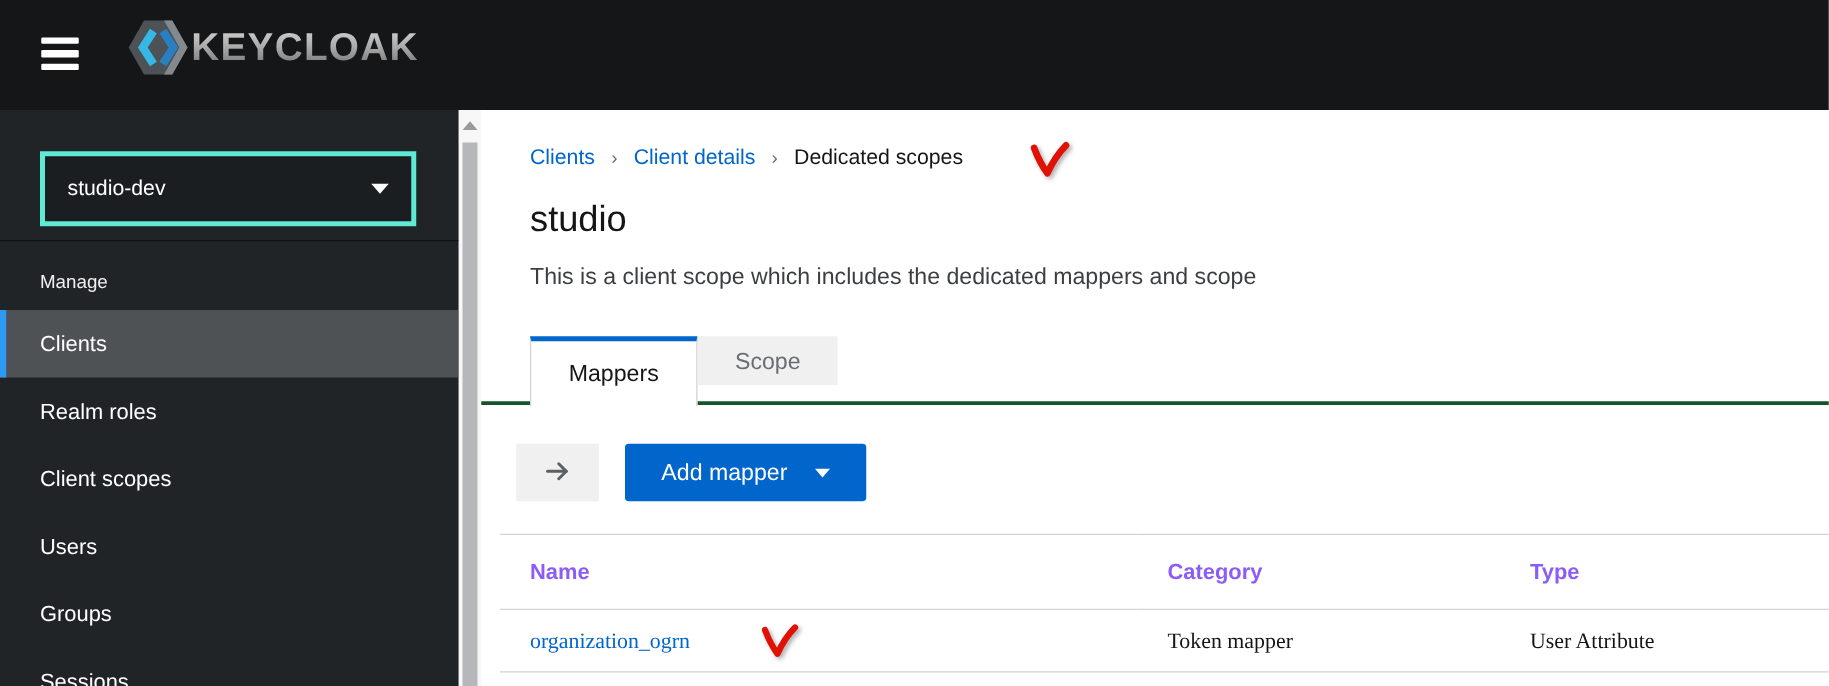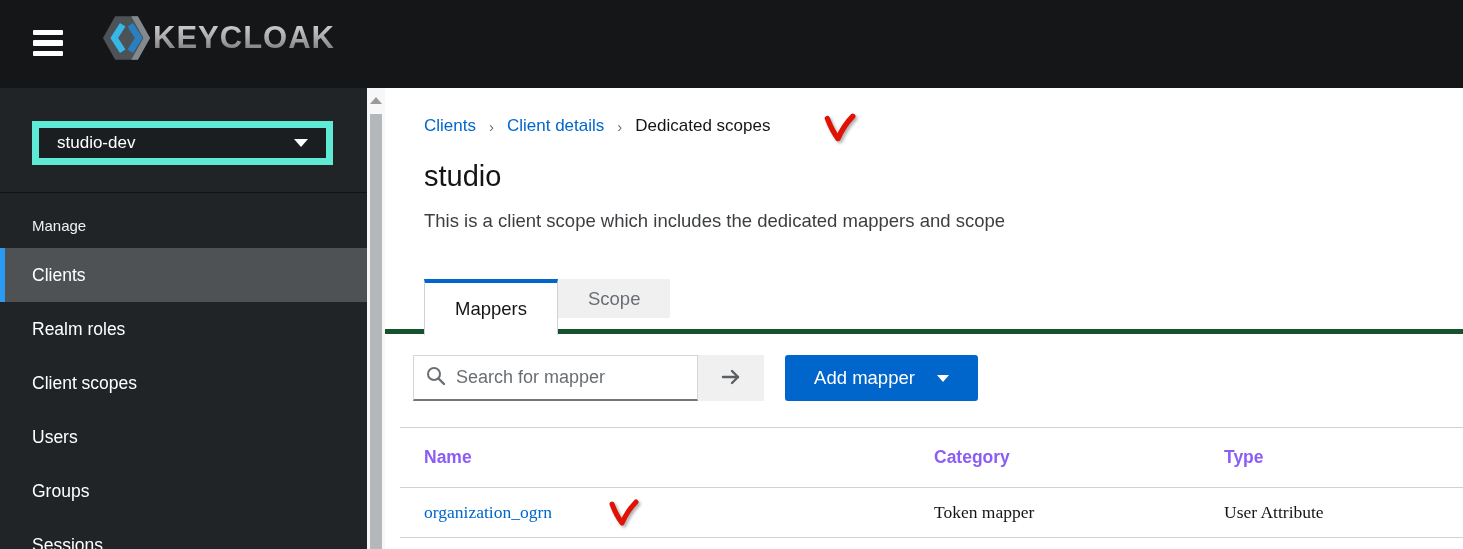--- a/index.html
+++ b/index.html
@@ -16,22 +16,22 @@
   .hamburger span { display:block; width:30px; height:5.5px; background:#fff; border-radius:1px; }
   .brand { position:absolute; left:102px; top:13px; display:flex; align-items:center; height:50px; }
   .brand svg { display:block; }
   .brand-text { font-size:31px; font-weight:700; letter-spacing:1px; margin-left:2px;
                 background:linear-gradient(180deg,#d9d9d9 0%,#a9a9a9 50%,#6c6c6c 100%);
                 -webkit-background-clip:text; background-clip:text; color:transparent; }
 
   
   .sidebar { position:absolute; left:0; top:88px; width:367px; height:461px;
              background:#212427; color:#fff; overflow:hidden; }
-  .realm-selector { position:absolute; left:32px; top:33px; width:301px; height:44px;
-                    background:#1b1e21; border:7px solid #5eead4; display:flex;
+  .realm-selector { position:absolute; left:32px; top:33px; width:301px; height:60px;
+                    background:#1b1e21; border:4px solid #5eead4; display:flex;
                     align-items:center; padding:0 18px; cursor:pointer; }
   .realm-selector .realm-name { font-size:17px; color:#fff; flex:1; }
   .caret-down { width:0; height:0; border-left:7px solid transparent;
                 border-right:7px solid transparent; border-top:8px solid #fff; }
   .nav-section { position:absolute; left:0; top:104px; width:100%;
                  border-top:1px solid #101214; }
   .nav-section-title { padding:24px 0 14px 32px; font-size:15px; font-weight:500; color:#f0f0f0; }
   .nav-list { list-style:none; }
   .nav-item { height:54px; line-height:54px; padding-left:32px; font-size:17.5px;
               color:#fff; cursor:pointer; }
@@ -53,22 +53,22 @@
   .breadcrumb { position:absolute; left:39px; top:28px; display:flex; align-items:center;
                 gap:13px; font-size:17px; }
   .breadcrumb a { color:#0066cc; text-decoration:none; cursor:pointer; }
   .crumb-sep { color:#6a6e73; font-size:15px; }
   .crumb-current { color:#151515; }
 
   .page-title { position:absolute; left:39px; top:72px; font-size:29px; font-weight:500;
                 color:#151515; }
   .page-subtitle { position:absolute; left:39px; top:122px; font-size:18.5px; color:#3c3f42; }
 
-  .tabs { position:absolute; left:0; top:191px; width:1078px; height:55px;
-          border-bottom:5px solid #14532d; padding-left:39px; display:flex; }
+  .tabs { position:absolute; left:0; top:181px; width:1078px; height:55px;
+          border-bottom:3px solid #14532d; padding-left:39px; display:flex; }
   .tab { height:39px; display:flex; align-items:center; justify-content:center;
          padding:0 30px; font-size:18.5px; cursor:pointer; }
   .tab.active { background:#fff; color:#151515; border-top:4px solid #0066cc;
                 border-left:1px solid #d2d2d2; border-right:1px solid #d2d2d2;
                 height:56px; margin-bottom:-1px; }
   .tab.inactive { background:#f0f0f0; color:#6a6e73; }
 
   .toolbar { position:absolute; left:28px; top:267px; display:flex; align-items:center; }
   .search-box { width:285px; height:46px; background:#fff; border:1px solid #d6d6d6;
                 border-bottom:2px solid #72767b; display:flex; align-items:center;
@@ -161,29 +161,20 @@
 
     <h1 class="page-title">studio</h1>
     <p class="page-subtitle">This is a client scope which includes the dedicated mappers and scope</p>
 
     <div class="tabs">
       <div class="tab active">Mappers</div>
       <div class="tab inactive">Scope</div>
     </div>
 
     <div class="toolbar">
-      <div class="search-box">
-        <span>
-          <svg width="20" height="20" viewBox="0 0 20 20">
-            <circle cx="8" cy="8" r="6" fill="none" stroke="#6a6e73" stroke-width="2"></circle>
-            <line x1="12.5" y1="12.5" x2="18" y2="18" stroke="#6a6e73" stroke-width="2.4" stroke-linecap="round"></line>
-          </svg>
-        </span>
-        <input type="text" placeholder="Search for mapper" style="">
-      </div>
       <button class="search-go">
         <span>
           <svg width="22" height="20" viewBox="0 0 22 20">
             <line x1="3" y1="10" x2="18" y2="10" stroke="#5c6063" stroke-width="2.4" stroke-linecap="round"></line>
             <path d="M12 4 L18 10 L12 16" fill="none" stroke="#5c6063" stroke-width="2.4" stroke-linecap="round" stroke-linejoin="round"></path>
           </svg>
         </span>
       </button>
       <button class="add-btn">
         <span>Add mapper</span>

